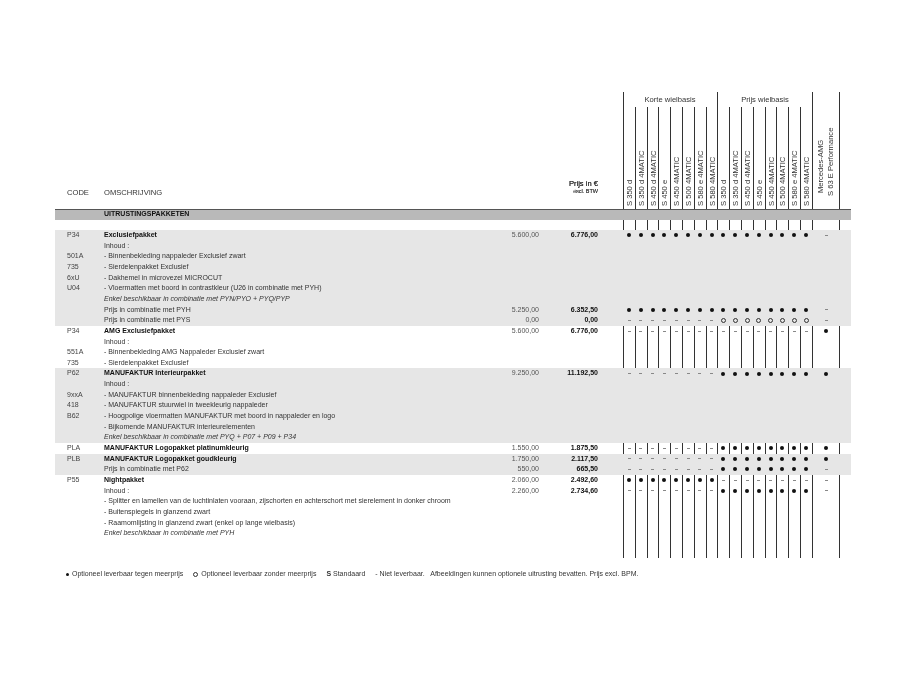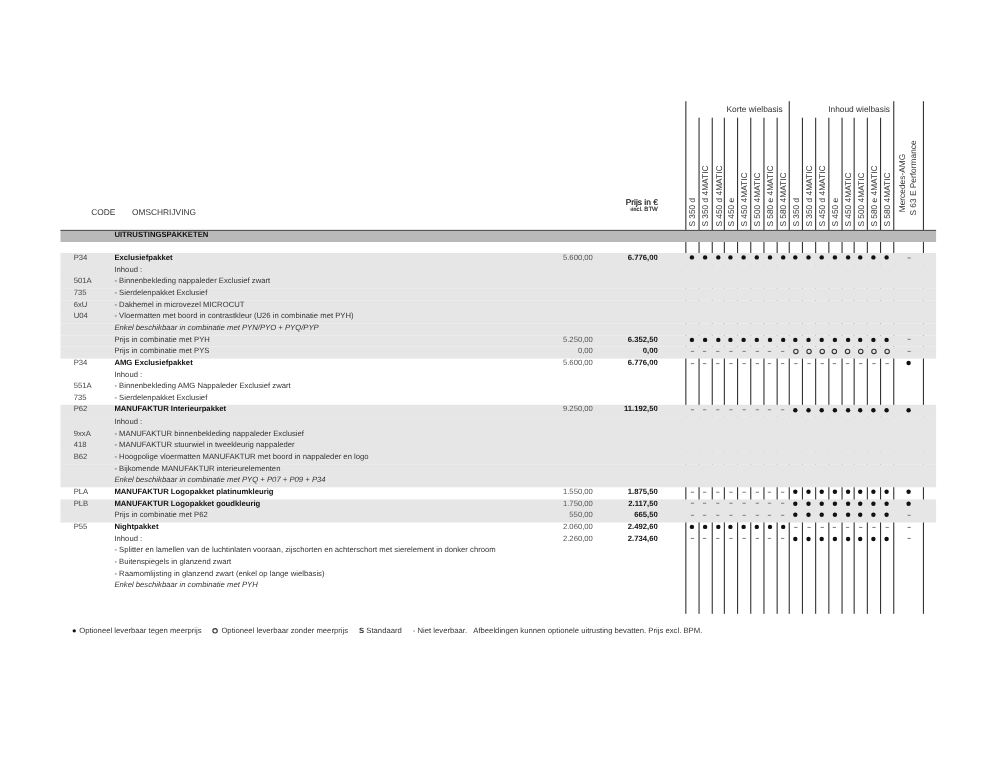--- a/index.html
+++ b/index.html
@@ -1,19 +1,19 @@
 <!DOCTYPE html>
 <html><head>
 <meta charset="utf-8">
 <style>
   html, body { margin:0; padding:0; background:#ffffff; }
   body { width:906px; height:700px; position:relative; overflow:hidden;
          font-family:"Liberation Sans", sans-serif; color:#222; }
   .abs { position:absolute; }
-  .hdr-text { font-size:7.6px; color:#333;padding-left:16px; }
+  .hdr-text { font-size:7.6px; color:#333; }
   .vline { position:absolute; width:1px; background:#333; }
   .vlabel { position:absolute; font-size:7.6px; color:#333; white-space:nowrap;
             transform-origin:left top; transform:rotate(-90deg); }
   .band { position:absolute; left:55px; width:796px; background:#e6e6e6; }
   .section-band { position:absolute; left:55px; width:796px; top:209px; height:10px;
                   background:#b9b9b9; border-top:1px solid #555; }
   .row { position:absolute; left:55px; width:796px; height:10.6px; font-size:7px; line-height:10.6px; }
   .row .code { position:absolute; left:12px; color:#444; }
   .row .desc { position:absolute; left:49px; white-space:nowrap; color:#333; }
   .row .desc.bold { font-weight:bold; color:#111; }
@@ -36,21 +36,21 @@
 <div class="abs" style="left:510px;top:179px;width:88px;text-align:right;">
   <div class="hdr-text">Prijs in €</div>
   <div style="font-size:5.5px;color:#444;">excl. BTW</div>
 </div>
 <div class="abs" style="left:540px;top:179px;width:58px;text-align:right;">
   <div class="hdr-text">Prijs in €</div>
   <div style="font-size:5.5px;color:#444;">incl. BTW</div>
 </div>
 
 <div class="abs hdr-text" style="left:623px;top:95px;width:94px;text-align:center;">Korte wielbasis</div>
-<div class="abs hdr-text" style="left:718px;top:95px;width:94px;text-align:center;">Inhoud wielbasis</div>
+<div class="abs hdr-text" style="left:718px;top:95px;width:94px;text-align:center;">Prijs wielbasis</div>
 
 <div id="model-labels">
     <div class="vlabel" style="left: 625px; top: 206px;">S 350 d</div>
     <div class="vlabel" style="left: 636.8px; top: 206px;">S 350 d 4MATIC</div>
     <div class="vlabel" style="left: 648.6px; top: 206px;">S 450 d 4MATIC</div>
     <div class="vlabel" style="left: 660.4px; top: 206px;">S 450 e</div>
     <div class="vlabel" style="left: 672.2px; top: 206px;">S 450 4MATIC</div>
     <div class="vlabel" style="left: 684px; top: 206px;">S 500 4MATIC</div>
     <div class="vlabel" style="left: 695.8px; top: 206px;">S 580 e 4MATIC</div>
     <div class="vlabel" style="left: 707.6px; top: 206px;">S 580 4MATIC</div>

